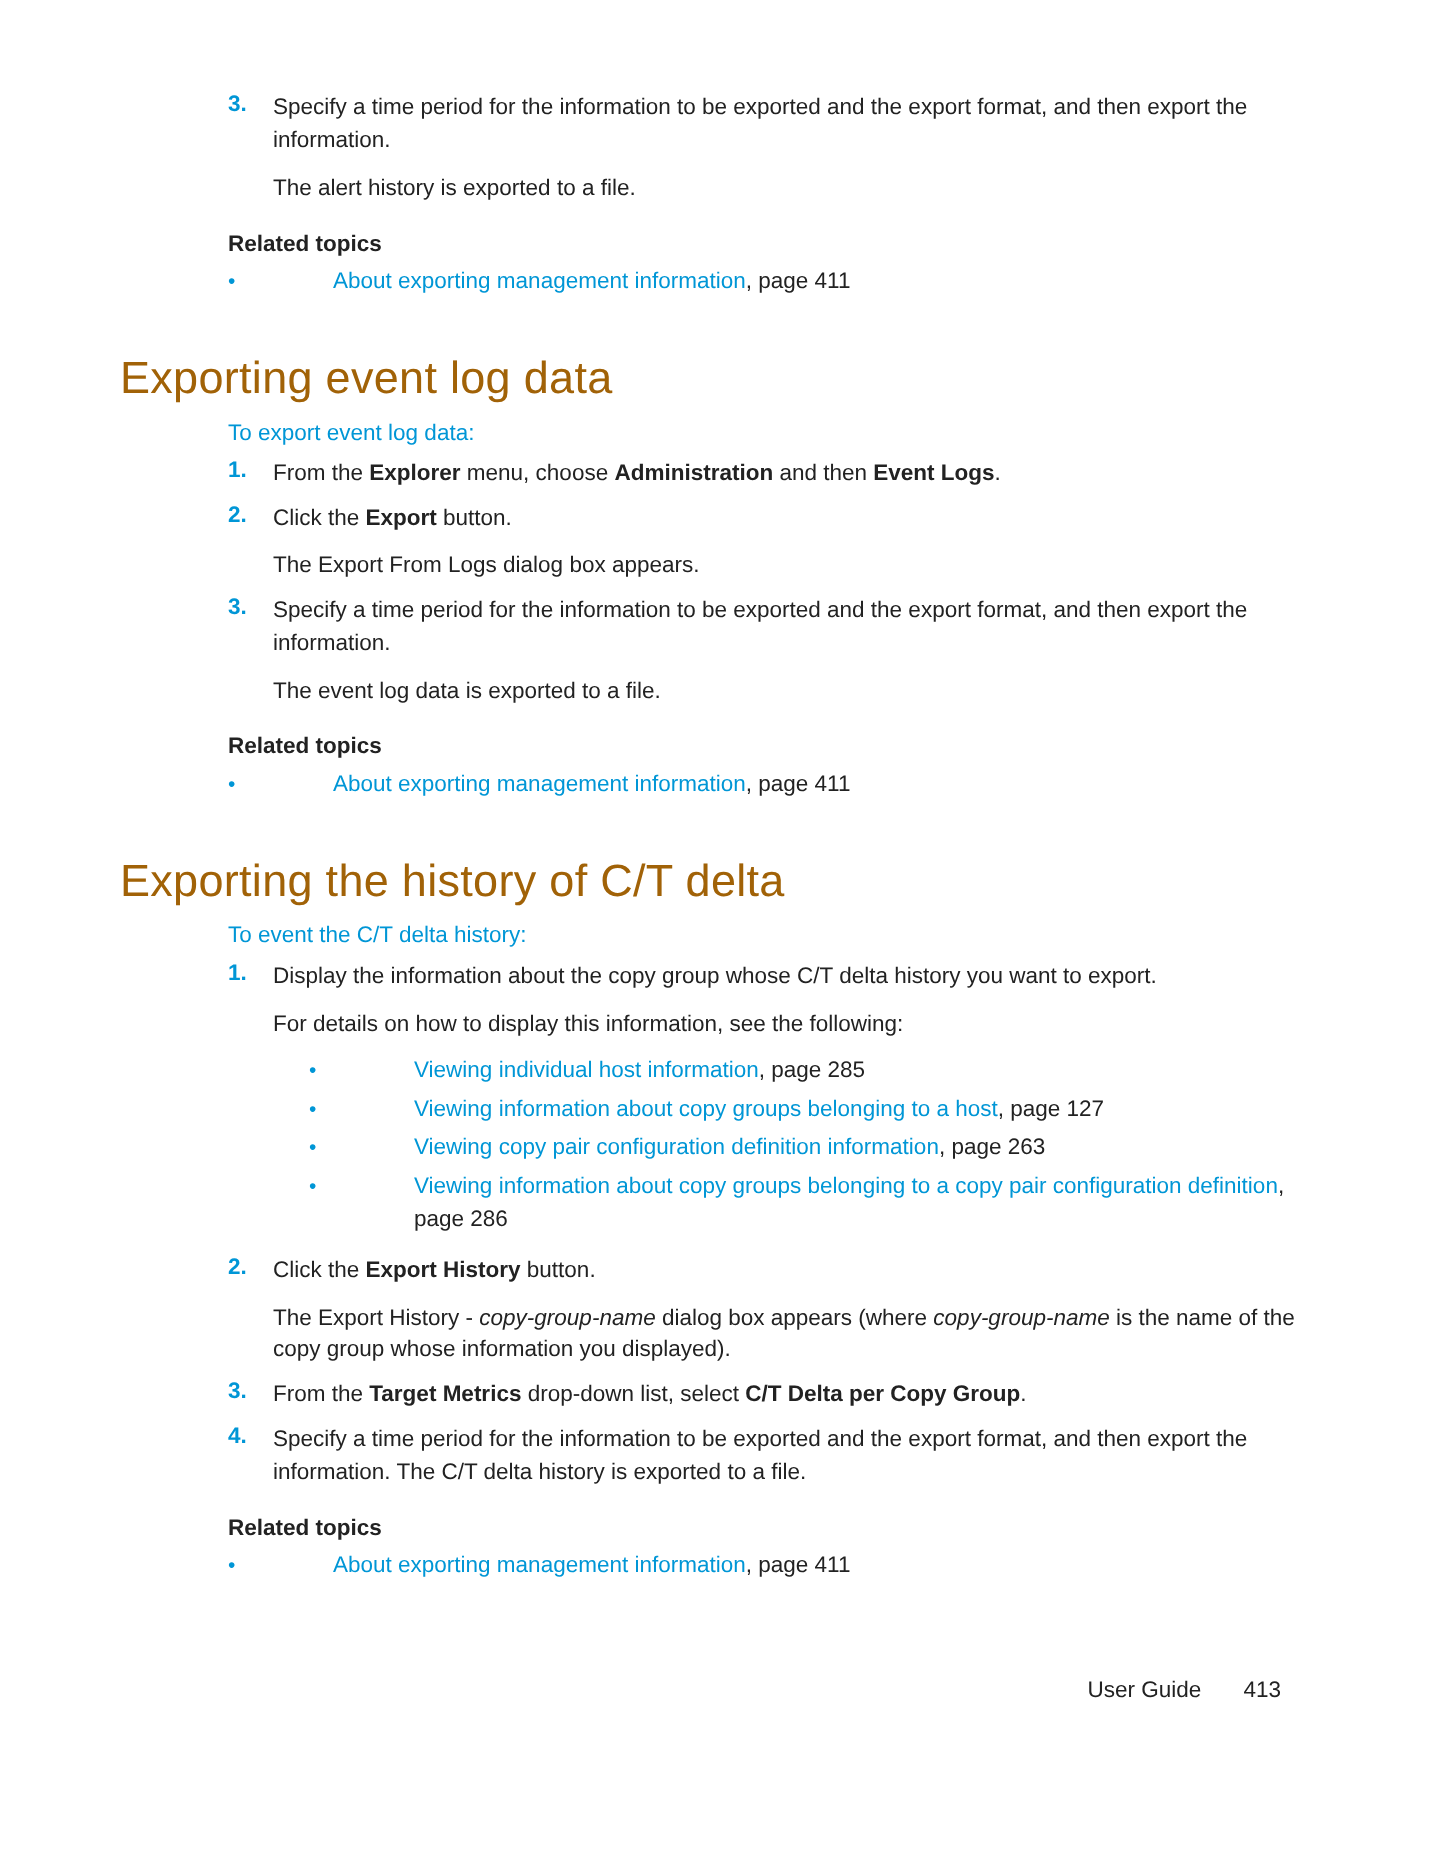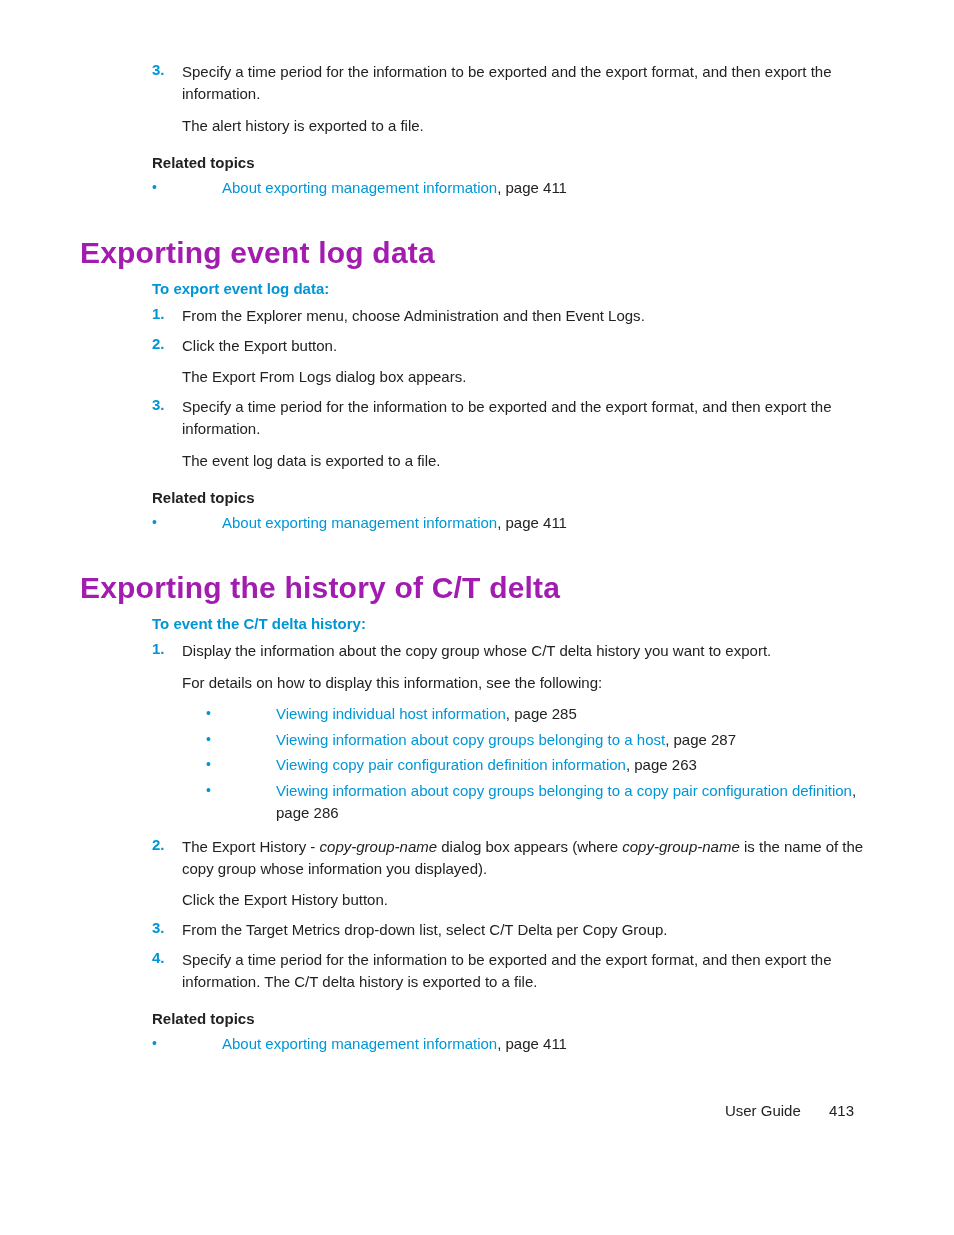--- a/index.html
+++ b/index.html
@@ -12,36 +12,36 @@
     width: 954px;
   }
   .page {
     padding: 55px 80px 40px 80px;
     box-sizing: border-box;
     min-height: 1195px;
     position: relative;
   }
   .footer {
     position: absolute;
-    bottom: 76px;
+    bottom: 60px;
     right: 100px;
     font-size: 15px;
     color: #222;
   }
   .footer .pg { margin-left: 24px; }
   h2.section {
-    font-weight: 700;
+    font-weight: 400;
     font-size: 30px;
-    color: #a21caf;
+    color: #a16207;
     margin: 36px 0 10px 0;
     letter-spacing: 0.2px;
   }
   .intro-bold {
     color: #0096d6;
-    font-weight: bold;
+    font-weight: normal;
     font-size: 15px;
     margin-left: 72px;
     margin-top: 6px;
     margin-bottom: 8px;
   }
   ol.steps {
     list-style: none;
     padding: 0;
     margin: 0 0 0 72px;
   }
@@ -82,21 +82,21 @@
   }
   ul.bullets li .dot {
     color: #0096d6;
     width: 22px;
     flex-shrink: 0;
     font-size: 14px;
     line-height: 1.5;
   }
   ul.bullets li .bl { flex: 1; margin-left: 48px; }
   a.link { color: #0096d6; text-decoration: none; }
-  b { font-weight: normal; }
+  b { font-weight: bold; }
   i { font-style: italic; }
 </style>
 </head>
 <body>
 
 <div class="page">
 
   <ol class="steps">
     <li>
       <span class="num">3.</span>
@@ -154,38 +154,38 @@
       <div class="step-body">
         <p>Display the information about the copy group whose C/T delta history you want to export.</p>
         <p>For details on how to display this information, see the following:</p>
         <ul class="bullets inner">
           <li>
             <span class="dot">•</span>
             <span class="bl"><a class="link">Viewing individual host information</a><span>, page 285</span></span>
           </li>
           <li>
             <span class="dot">•</span>
-            <span class="bl"><a class="link">Viewing information about copy groups belonging to a host</a><span>, page 287</span></span>
+            <span class="bl"><a class="link">Viewing information about copy groups belonging to a host</a><span>, page 127</span></span>
           </li>
           <li>
             <span class="dot">•</span>
             <span class="bl"><a class="link">Viewing copy pair configuration definition information</a><span>, page 263</span></span>
           </li>
           <li>
             <span class="dot">•</span>
             <span class="bl"><a class="link">Viewing information about copy groups belonging to a copy pair configuration definition</a><span>, page 286</span></span>
           </li>
         </ul>
       </div>
     </li>
     <li>
       <span class="num">2.</span>
       <div class="step-body">
+        <p><span>Click the </span><b>Export History</b><span> button.</span></p>
         <p><span>The Export History - </span><i>copy-group-name</i><span> dialog box appears (where </span><i>copy-group-name</i><span> is the name of the copy group whose information you displayed).</span></p>
-        <p><span>Click the </span><b>Export History</b><span> button.</span></p>
       </div>
     </li>
     <li>
       <span class="num">3.</span>
       <div class="step-body">
         <p><span>From the </span><b>Target Metrics</b><span> drop-down list, select </span><b>C/T Delta per Copy Group</b><span>.</span></p>
       </div>
     </li>
     <li>
       <span class="num">4.</span>

